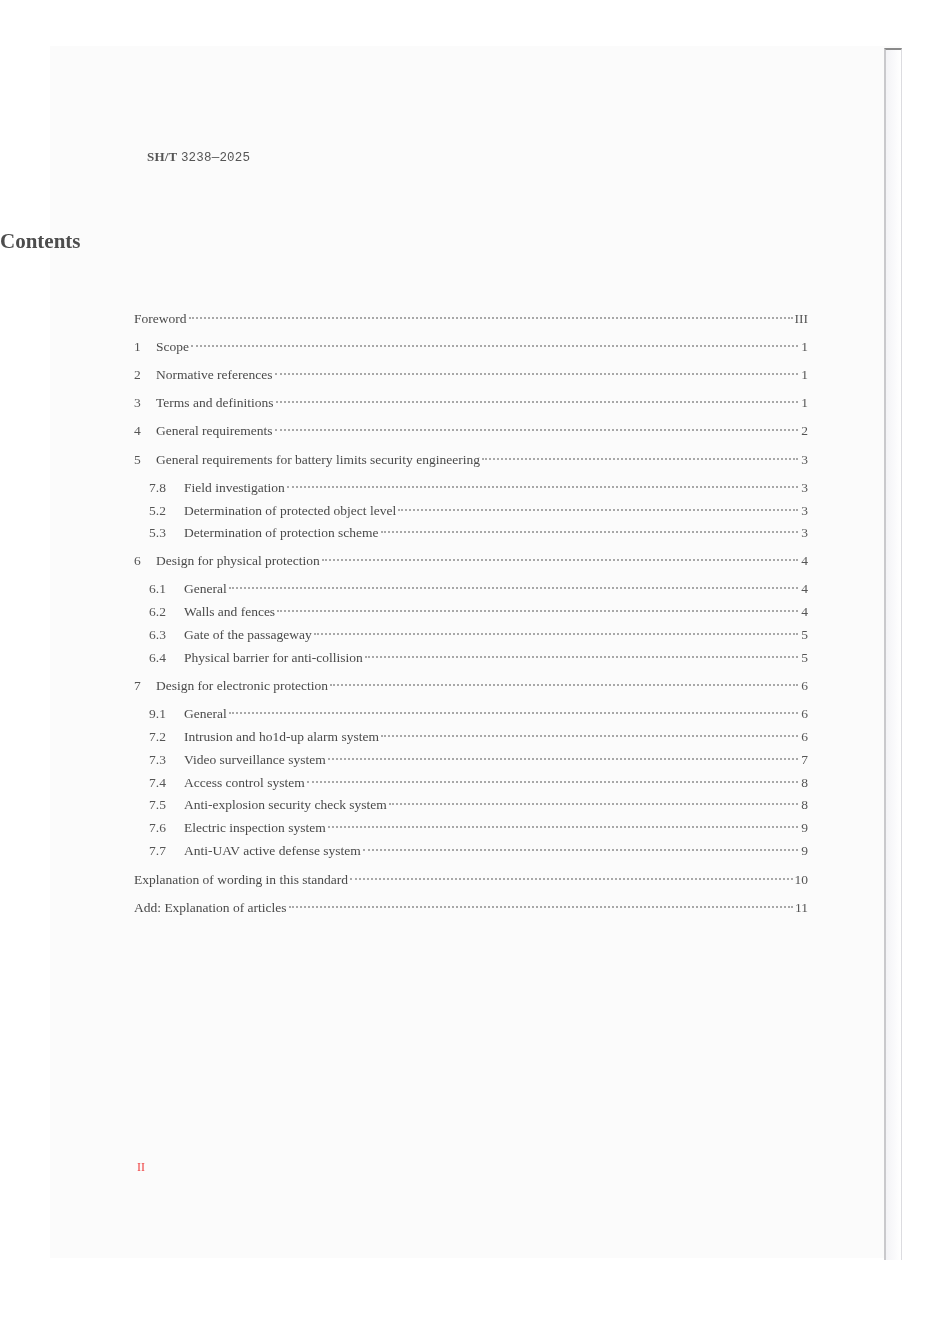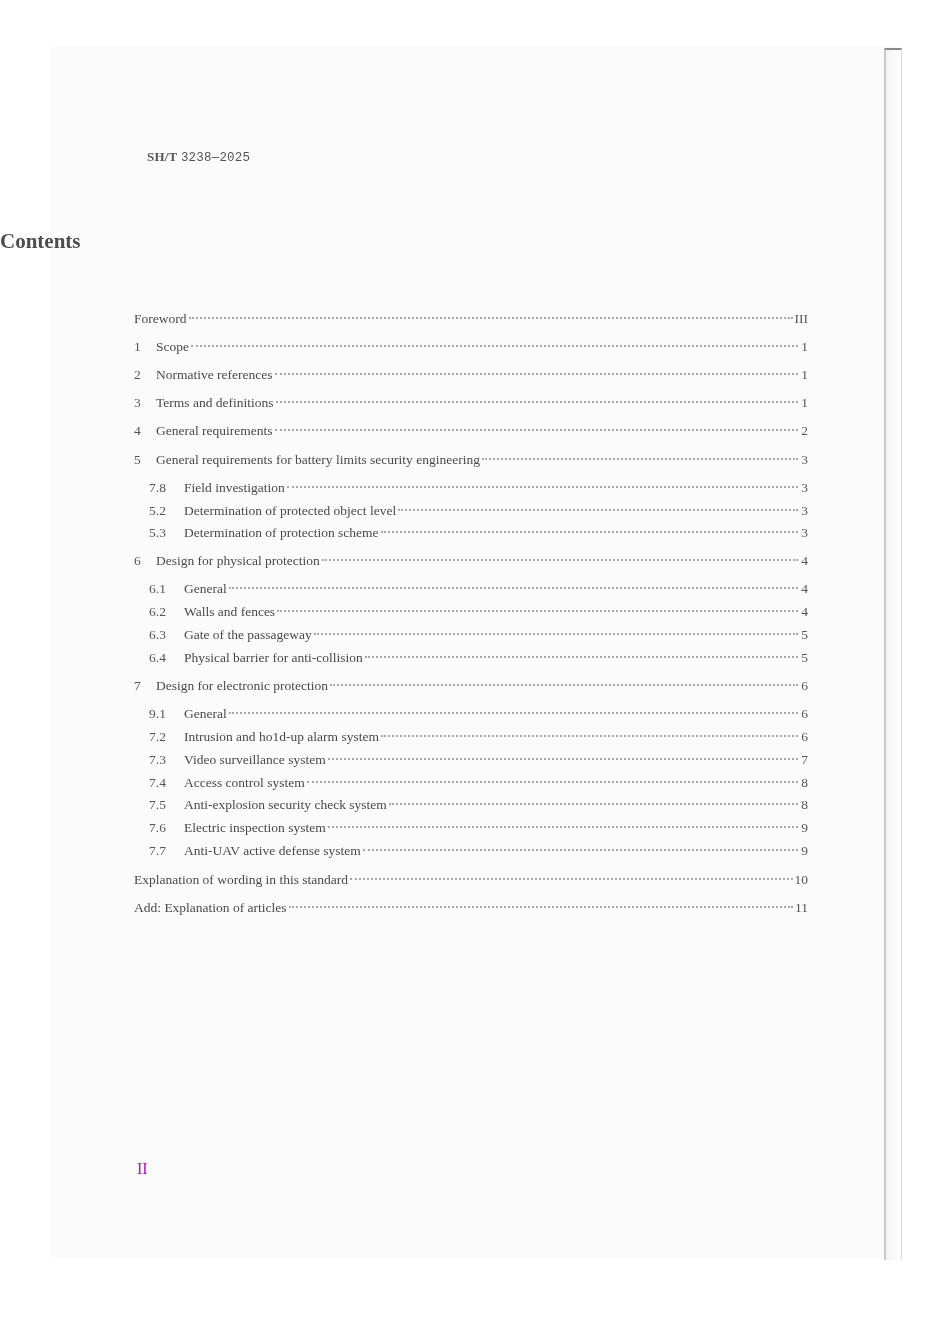--- a/index.html
+++ b/index.html
@@ -68,22 +68,22 @@
       flex: 1;
       margin: 0 2px;
       border-bottom: 2px dotted #a8a8a8;
       height: 0;
       transform: translateY(-4px);
     }
     .toc-page { color: #555; text-align: right; min-width: 8px; }
     .page-footer {
       position: absolute;
       left: 137px; top: 1160px;
-      font-size: 16px;
-      color: #a21caf;
+      font-size: 12px;
+      color: #ef4444;
     }
   </style>
 </head>
 <body>
 
 <div class="page"></div>
 <div class="page-edge"></div>
 
 <div class="std-code">
   <span class="pref">SH/T</span>

